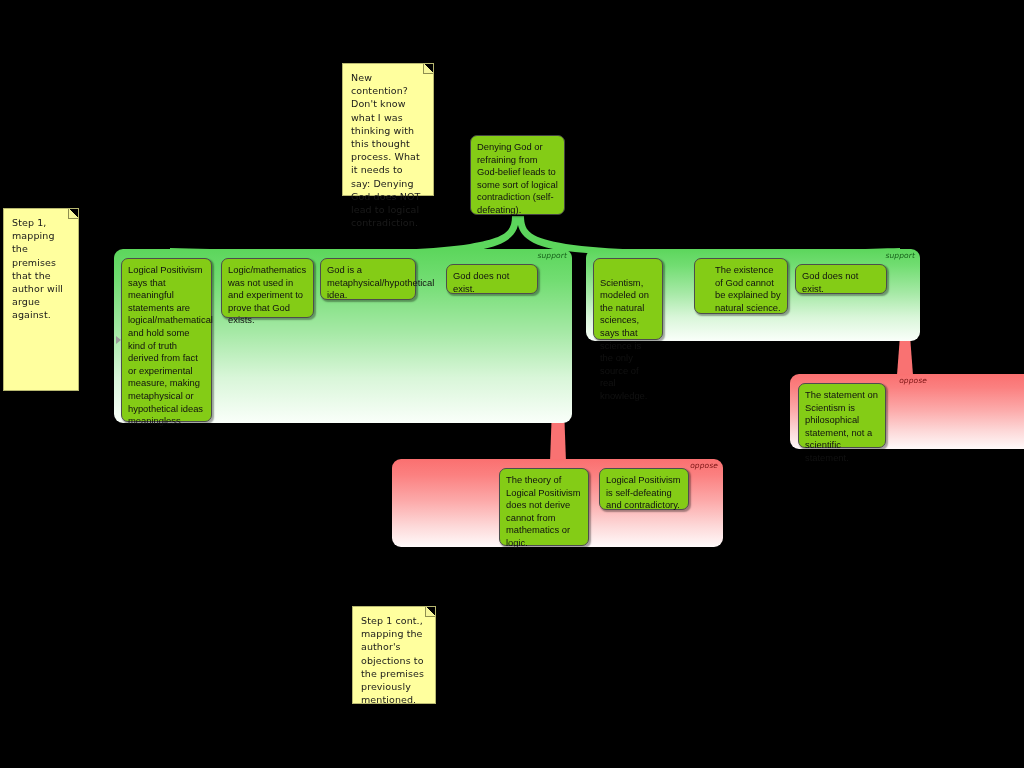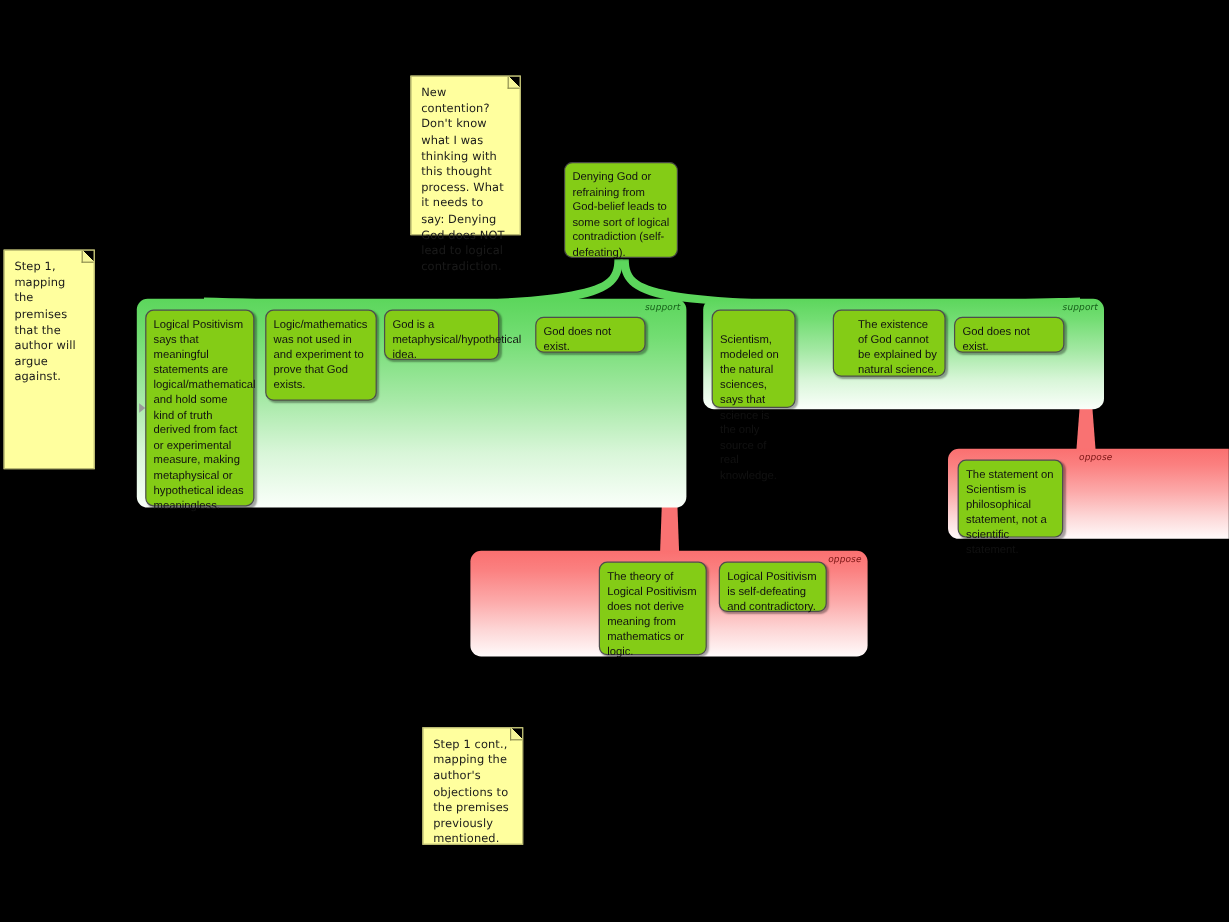--- a/index.html
+++ b/index.html
@@ -81,21 +81,21 @@
     <span>Denying God or refraining from God-belief leads to some sort of logical contradiction (self-defeating).</span>
   </div>
 
   <div class="group support" style="left:114px;top:249px;width:458px;height:174px;">
     <span class="group-label">support</span>
   </div>
   <div class="box" style="left:121px;top:258px;width:91px;height:164px;">
     <span class="marker"></span>
     <span>Logical Positivism says that meaningful statements are logical/mathematical and hold some kind of truth derived from fact or experimental measure, making metaphysical or hypothetical ideas meaningless.</span>
   </div>
-  <div class="box" style="left:221px;top:258px;width:93px;height:76px;">
+  <div class="box" style="left:221px;top:258px;width:93px;height:60px;">
     <span>Logic/mathematics was not used in and experiment to prove that God exists.</span>
   </div>
   <div class="box" style="left:320px;top:258px;width:96px;height:42px;">
     <span>God is a metaphysical/hypothetical idea.</span>
   </div>
   <div class="box" style="left:446px;top:264px;width:92px;height:30px;">
     <span>God does not exist.</span>
   </div>
 
   <div class="group support" style="left:586px;top:249px;width:334px;height:92px;">
@@ -109,21 +109,21 @@
     <span>The existence of God cannot be explained by natural science.</span>
   </div>
   <div class="box" style="left:795px;top:264px;width:92px;height:30px;">
     <span>God does not exist.</span>
   </div>
 
   <div class="group oppose" style="left:392px;top:459px;width:331px;height:88px;">
     <span class="group-label">oppose</span>
   </div>
   <div class="box" style="left:499px;top:468px;width:90px;height:78px;">
-    <span>The theory of Logical Positivism does not derive meaning from mathematics or logic.</span>
+    <span>The theory of Logical Positivism does not derive cannot from mathematics or logic.</span>
   </div>
   <div class="box" style="left:599px;top:468px;width:90px;height:42px;">
     <span>Logical Positivism is self-defeating and contradictory.</span>
   </div>
 
   <div class="group oppose" style="left:790px;top:374px;width:244px;height:75px;">
     <span class="group-label" style="right:107px;">oppose</span>
   </div>
   <div class="box" style="left:798px;top:383px;width:88px;height:65px;">
     <span>The statement on Scientism is philosophical statement, not a scientific statement.</span>

